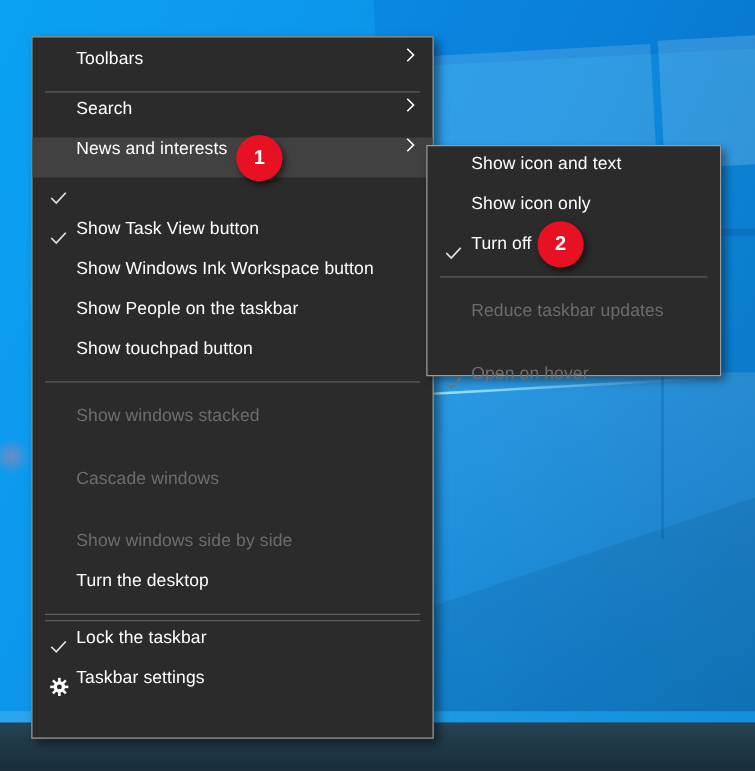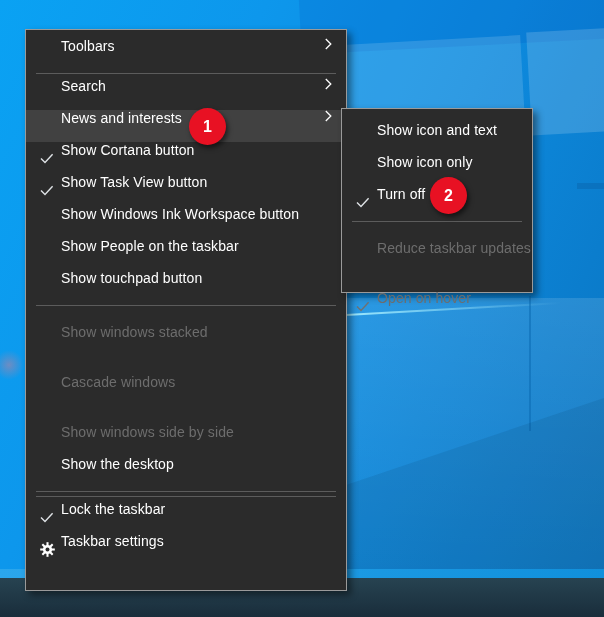--- a/index.html
+++ b/index.html
@@ -30,21 +30,21 @@
   .wp-teal{position:absolute;left:0;top:578px;width:604px;height:39px;
     background:linear-gradient(to bottom,#274351,#192d3b);}
   .wp-smudge{position:absolute;left:-6px;top:350px;width:30px;height:30px;
     background:radial-gradient(circle,rgba(255,120,130,0.4),rgba(255,120,130,0) 70%);}
 
   
   .menu{position:absolute;background:#2b2b2b;border:1px solid #9a9a9a;
     box-shadow:4px 4px 7px rgba(0,0,0,0.45);box-sizing:border-box;
     font-size:14px;color:#ffffff;letter-spacing:0.1px;}
   #main-menu{left:25px;top:29px;width:322px;height:562px;padding:8px 0;}
-  #news-submenu{left:341px;top:108px;width:192px;height:185px;padding:13px 0 9px;}
+  #news-submenu{left:341px;top:116px;width:236px;height:185px;padding:5px 0 9px;}
   .mi{height:32px;display:flex;cursor:default;}
   .mi.hl{background:#414141;}
   .mi.dis{color:#6d6d6d;margin-top:18px;}
   .ic{width:26px;margin-left:8px;flex:none;display:flex;align-items:center;justify-content:center;}
   .lbl{flex:1;margin-left:1px;white-space:nowrap;}
   .chev{margin-right:14px;display:flex;flex:none;}
   .sep{height:1px;background:#5c5c5c;margin:3px 10px 4px;}
 
   
   .badge{position:absolute;width:37px;height:37px;border-radius:50%;
@@ -106,21 +106,20 @@
           </svg>
         </span>
     </div>
 
     <div class="mi">
       <span class="ic">
           <svg width="14" height="11" viewBox="0 0 14 11">
             <polyline points="1,5.4 5,9.4 12.6,1.2" fill="none" stroke="#dfe3e6" stroke-width="1.4"></polyline>
           </svg>
         </span>
-      <span class="lbl">Show Cortana button</span>
     </div>
 
     <div class="mi">
       <span class="ic">
           <svg width="14" height="11" viewBox="0 0 14 11">
             <polyline points="1,5.4 5,9.4 12.6,1.2" fill="none" stroke="#dfe3e6" stroke-width="1.4"></polyline>
           </svg>
         </span>
       <span class="lbl">Show Task View button</span>
     </div>
@@ -153,21 +152,21 @@
       <span class="lbl">Cascade windows</span>
     </div>
 
     <div class="mi dis">
       <span class="ic"></span>
       <span class="lbl">Show windows side by side</span>
     </div>
 
     <div class="mi">
       <span class="ic"></span>
-      <span class="lbl">Show the desktop</span>
+      <span class="lbl">Turn the desktop</span>
     </div>
 
     <div class="sep"></div>
 
 
     <div class="sep"></div>
 
     <div class="mi">
       <span class="ic">
           <svg width="14" height="11" viewBox="0 0 14 11">

